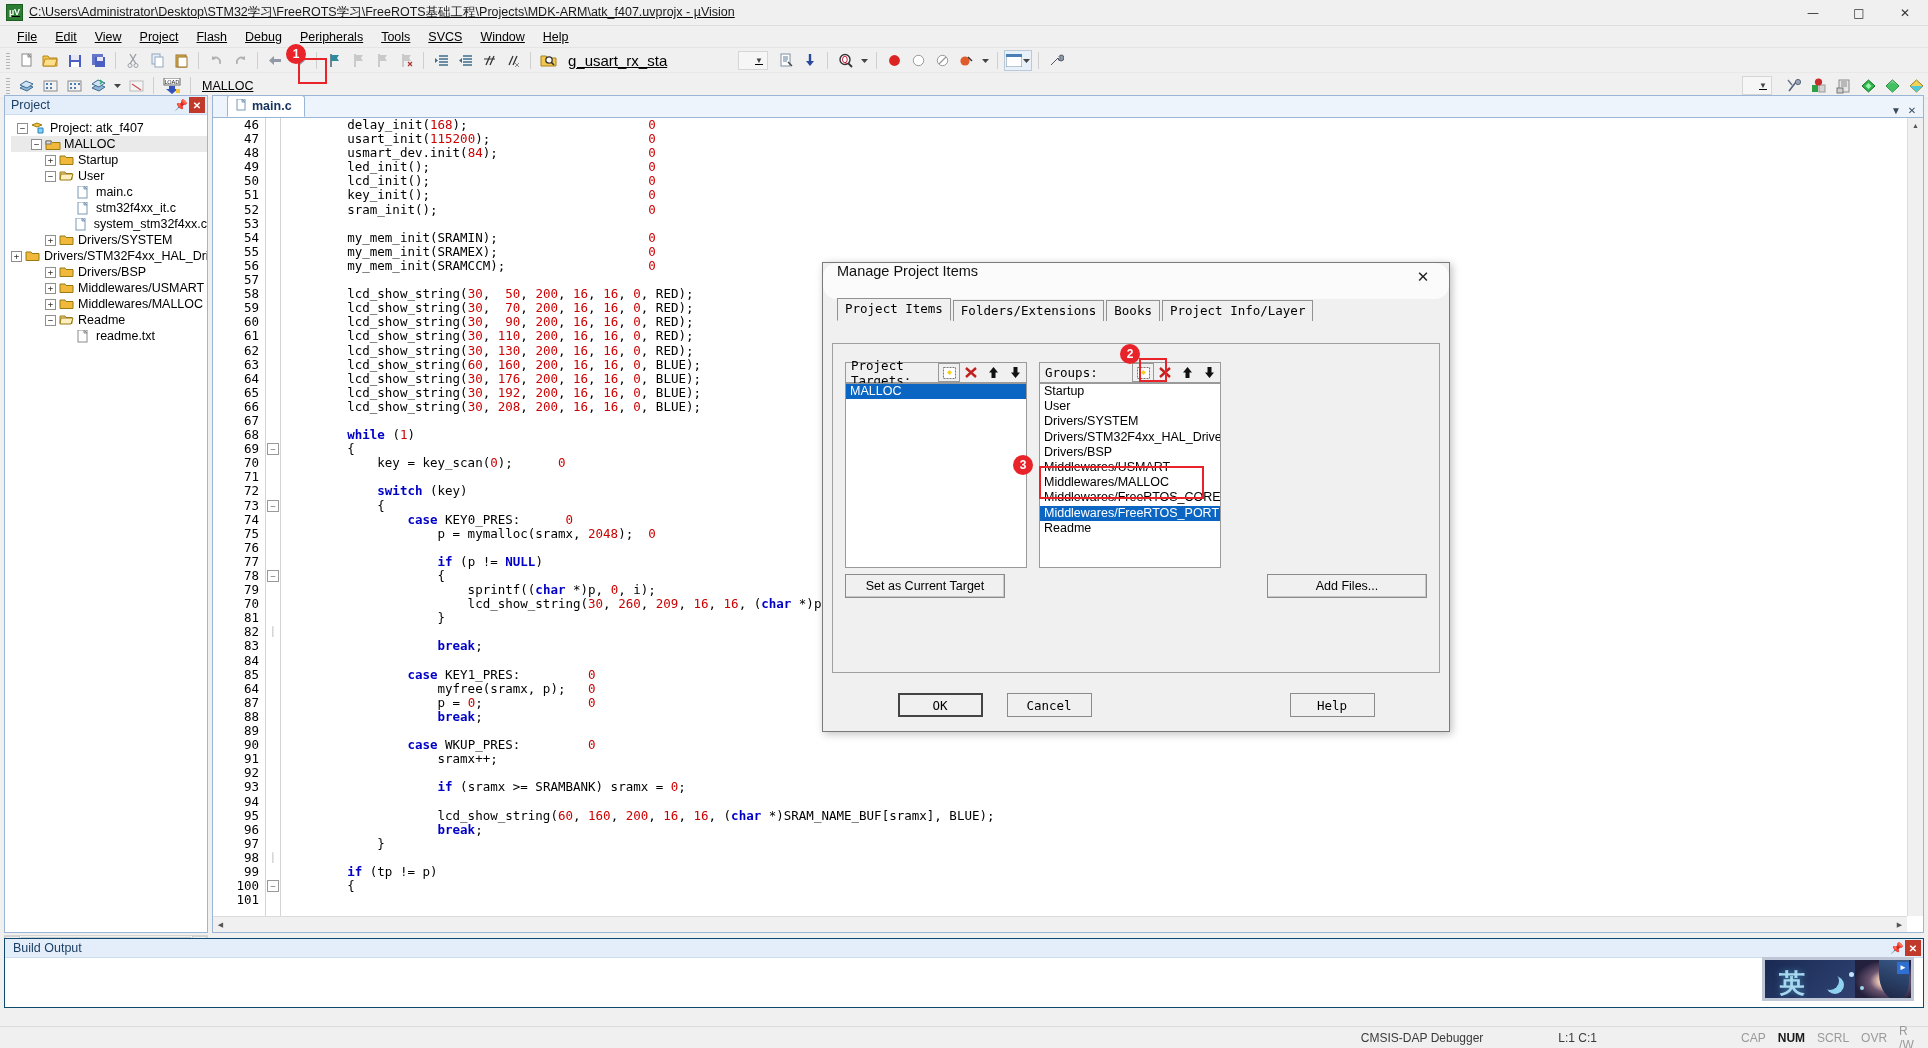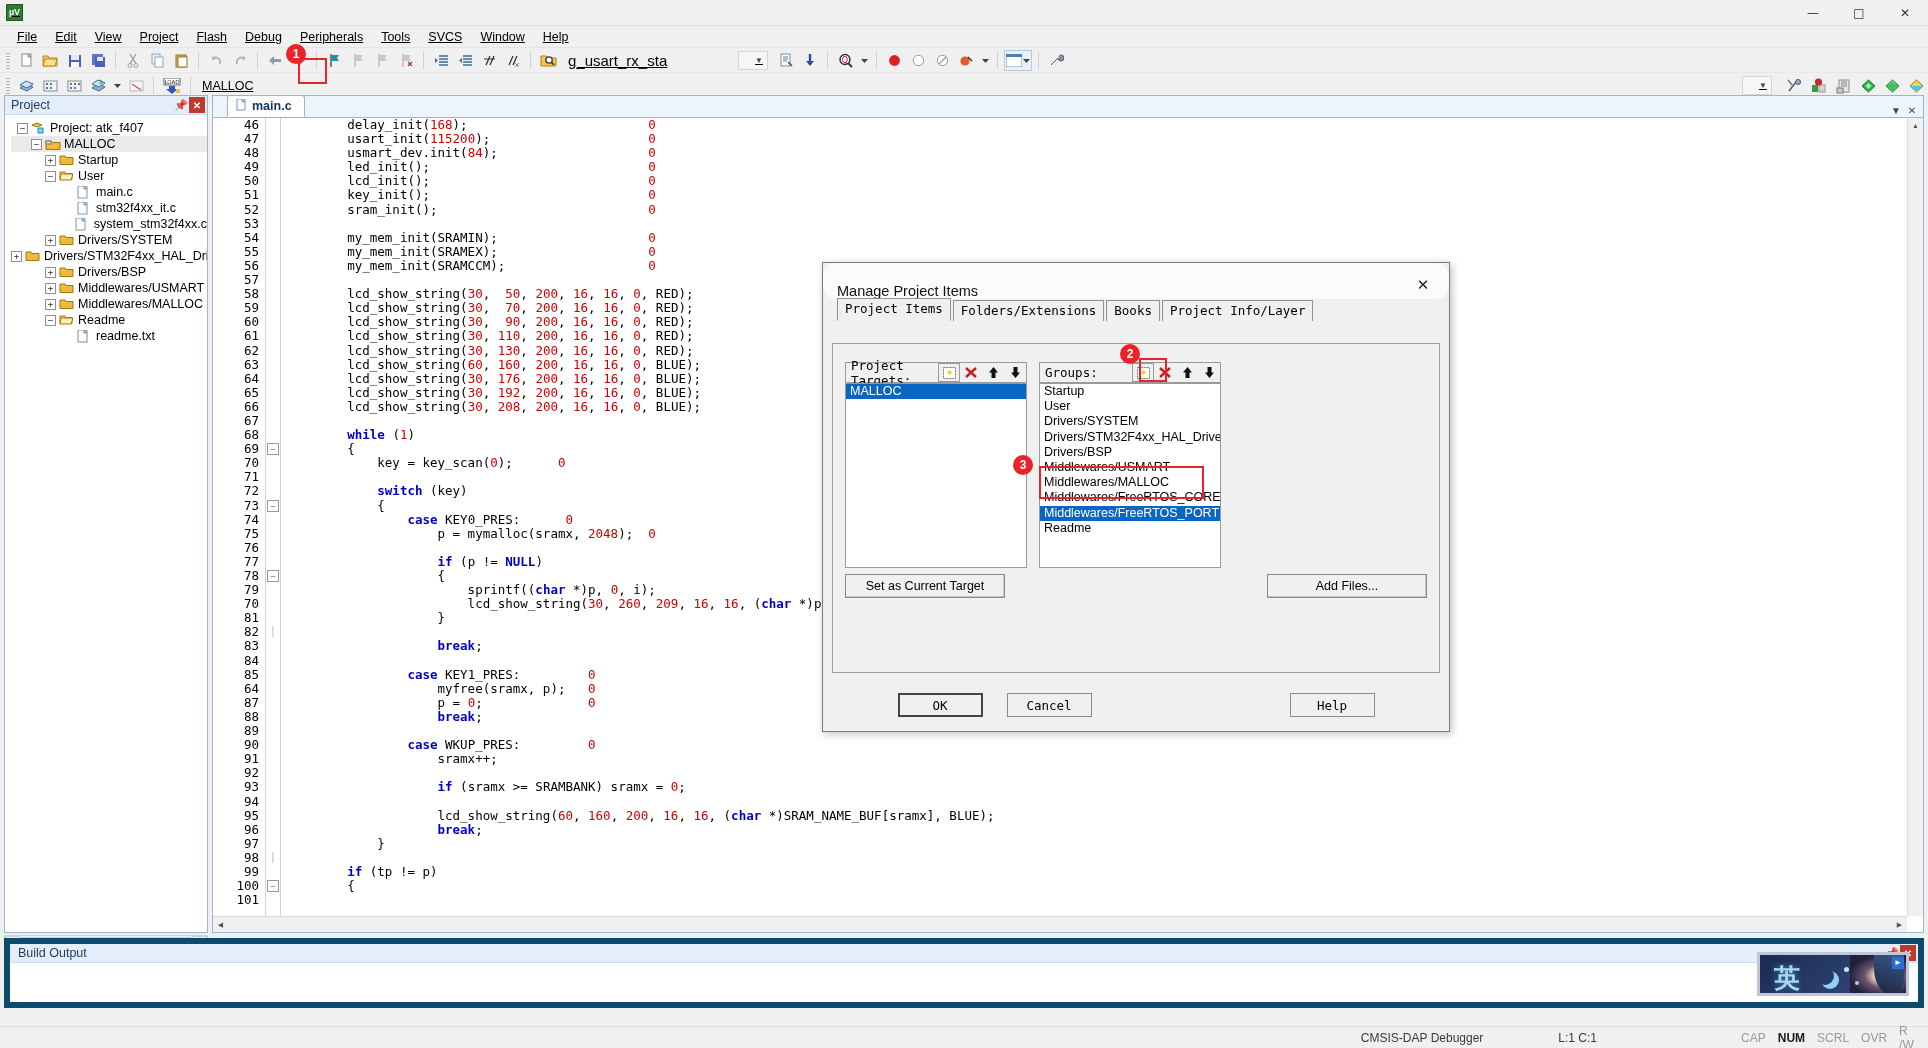--- a/index.html
+++ b/index.html
@@ -120,21 +120,21 @@
   .n { color:#cc0000; }
   .edscroll-v { position:absolute; right:0; top:22px; bottom:16px; width:16px; background:#f0f0f0;
                 border-left:1px solid #dcdcdc;}
   .edscroll-h { position:absolute; left:0; right:16px; bottom:0; height:16px; background:#f0f0f0;
                 border-top:1px solid #dcdcdc; display:flex; align-items:center;}
   .sbsq { width:15px; height:15px; display:flex; align-items:center; justify-content:center;
           font-size:7px; color:#555; background:#f0f0f0;}
 
   
   .buildout { position:absolute; left:4px; right:4px; bottom:0; height:70px;
-              background:#fff; border:6px solid #0c4a6e; }
+              background:#fff; border:1px solid #0c4a6e; }
   .buildhdr { height:19px; background:#e3eefa; display:flex; align-items:center; padding-left:8px;
               font-size:12.5px; color:#1c3f63; border-bottom:1px solid #cdddf0; }
 
   
   .banner { position:absolute; right:9px; bottom:6px; width:152px; height:44px;
             border:3px solid #bfc7d6; background:linear-gradient(135deg,#1a2a52,#2c3f6e 60%,#47406b);
             overflow:hidden;}
   .banner .han { position:absolute; left:14px; top:6px; color:#a8d8ee; font-size:26px;
                  font-weight:bold; font-family:"DejaVu Sans", sans-serif;
                  text-shadow:0 0 6px #3b7ea8;}
@@ -154,21 +154,21 @@
                border-top:1px solid #dcdcdc; display:flex; align-items:center; font-size:12px;
                color:#3a3a3a; }
   .statusbar .seg { padding:0 10px; height:18px; display:flex; align-items:center; }
   .statusbar .ind { padding:0 5px; color:#9a9a9a; }
   .statusbar .ind.on { color:#1a1a1a; font-weight:bold; }
 
   
   .dlg { position:absolute; left:822px; top:262px; width:628px; height:470px;
          background:#f0f0f0; border:1px solid #7a7a7a; box-shadow:2px 2px 8px rgba(0,0,0,.25);
          z-index:50; }
-  .dlg-title { height:36px; display:flex; align-items:flex-end; padding:0 8px 0 14px;
+  .dlg-title { height:36px; display:flex; align-items:flex-start; padding:0 8px 0 14px;
                font-size:14.5px; color:#111; background:#fbfbfb;border-radius:14px; }
   .dlg-title .x { margin-left:auto; width:36px; height:28px; display:flex; align-items:center;
                   justify-content:center; font-size:15px; color:#222; }
   .dlg-tabs { display:flex; align-items:flex-end; padding-left:14px; height:22px;
               font-family:"DejaVu Sans Mono", monospace; font-size:12.5px; }
   .dtab { height:21px; padding:2px 7px 0 7px; border:1px solid #919191; border-bottom:none;
           background:#f0f0f0; margin-right:2px; color:#000; }
   .dtab.active { background:#f0f0f0; height:23px; border-bottom:1px solid #f0f0f0;
                  font-weight:normal; position:relative; z-index:2;}
   .dlg-body { position:absolute; left:9px; right:9px; top:80px; bottom:58px;
@@ -197,20 +197,21 @@
           display:flex; align-items:center; justify-content:center; }
   .fbtn.def { border:2px solid #444; }
 </style>
 </head>
 <body>
 
 <div id="app">
 
   <div class="titlebar">
     <div class="appicon">µV</div>
+    <div class="ttl">C:\Users\Administrator\Desktop\STM32学习\FreeROTS学习\FreeROTS基础工程\Projects\MDK-ARM\atk_f407.uvprojx - µVision</div>
     <div class="winbtns">
       <div class="winbtn">
           <span class="gl">—</span>
         </div>
       <div class="winbtn">
           <span class="gl">□</span>
         </div>
       <div class="winbtn close">
           <span class="gl">✕</span>
         </div>

